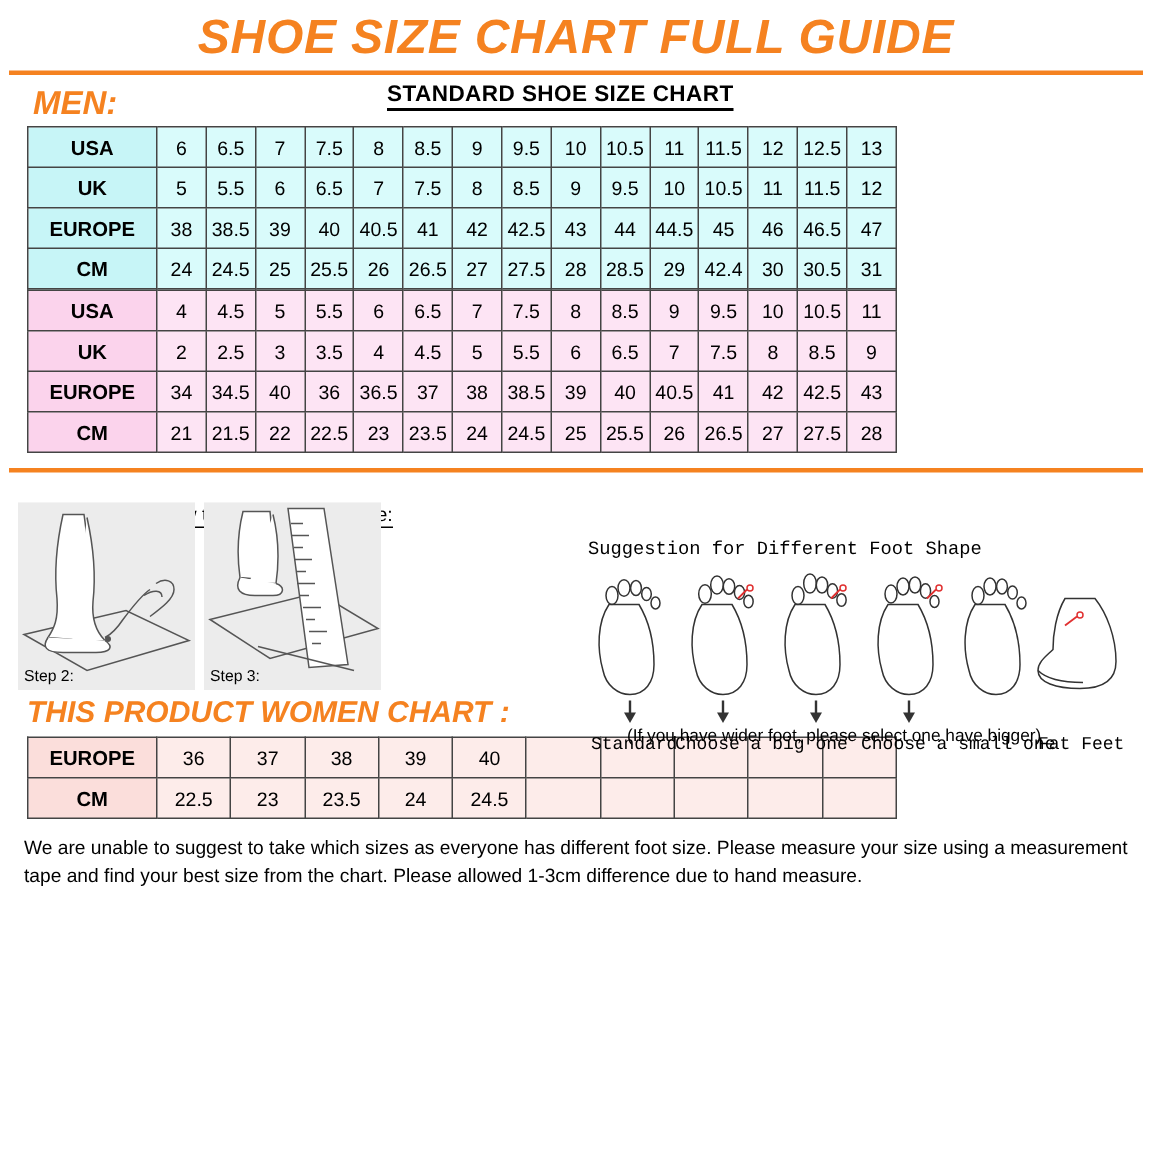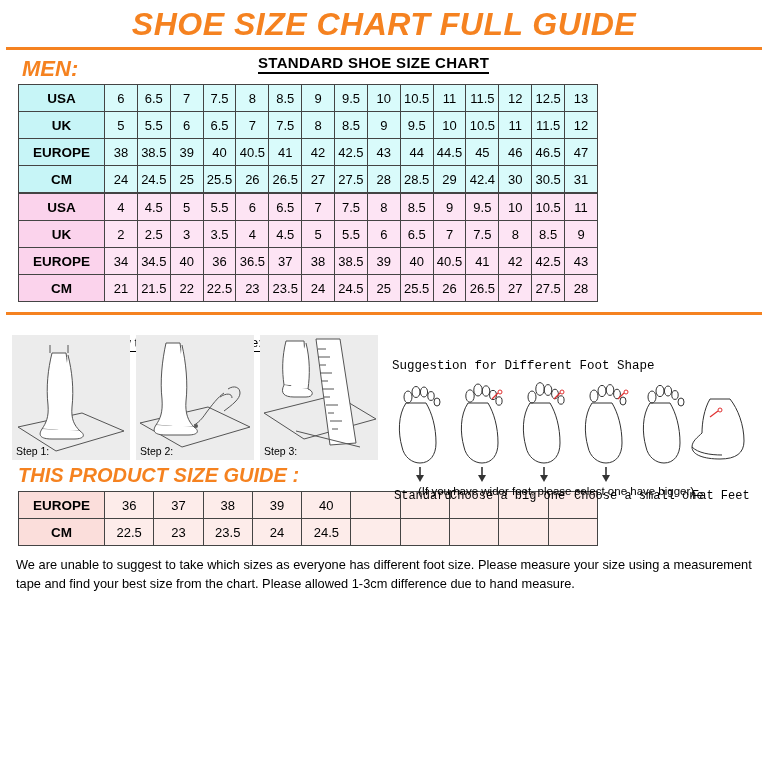--- a/index.html
+++ b/index.html
@@ -282,31 +282,20 @@
       </tbody>
   </table>
 
   <div class="rule-orange" style="margin-top:10px;"></div>
 
   <div class="measure-wrap">
     <div class="measure-title">How to Measure Your Size:</div>
 
     <div class="panels">
 
-      <div class="panel">
-        <svg width="118" height="125" viewBox="0 0 118 125">
-          <rect x="0" y="0" width="118" height="125" fill="#ececec"></rect>
-          <polygon points="6,92 70,78 112,96 44,116" fill="none" stroke="#555" stroke-width="1"></polygon>
-          <path d="M40 18 C36 34 34 52 36 70 C37 82 34 88 30 94 L54 96 C52 86 54 76 56 66 C58 46 56 30 54 18 Z" fill="#fff" stroke="#555" stroke-width="1"></path>
-          <path d="M56 20 C60 36 62 54 60 72 C59 84 62 90 68 96 L46 97" fill="#fff" stroke="#555" stroke-width="1"></path>
-          <path d="M30 94 C26 100 28 104 40 104 L62 104 C72 104 74 100 68 96" fill="#fff" stroke="#555" stroke-width="1"></path>
-          <path d="M38 10 L38 18 M56 10 L56 18" stroke="#555" stroke-width="1" fill="none"></path>
-        </svg>
-        <div class="step">Step 1:</div>
-      </div>
 
       <div class="panel">
         <svg width="118" height="125" viewBox="0 0 118 125">
           <rect x="0" y="0" width="118" height="125" fill="#ececec"></rect>
           <polygon points="4,88 72,72 114,92 46,112" fill="none" stroke="#555" stroke-width="1"></polygon>
           <path d="M30 8 C26 26 24 46 26 64 C27 78 24 84 20 90 L44 92 C42 80 44 70 46 58 C48 38 46 22 44 8 Z" fill="#fff" stroke="#555" stroke-width="1"></path>
           <path d="M46 10 C50 28 52 48 50 66 C49 78 52 86 58 92 L36 93" fill="#fff" stroke="#555" stroke-width="1"></path>
           <path d="M20 90 C16 96 18 100 30 100 L52 100 C62 100 64 96 58 92" fill="#fff" stroke="#555" stroke-width="1"></path>
           <path d="M88 58 C82 62 76 70 70 78 C66 84 62 88 58 90" fill="none" stroke="#555" stroke-width="1"></path>
           <path d="M92 54 C98 50 104 52 104 58 C104 64 96 70 88 76" fill="none" stroke="#555" stroke-width="1"></path>
@@ -397,21 +386,21 @@
         <span style="position:absolute; left:2px;  top:-6px;">Standard</span>
         <span style="position:absolute; left:58px; top:-6px;">Choose a big one</span>
         <span style="position:absolute; left:182px;top:-6px;">Choose a small one</span>
         <span style="position:absolute; left:300px;top:-6px;">Fat Feet</span>
       </div>
     </div>
 
     <div class="note-wide">(If you have wider foot, please select one have bigger)</div>
   </div>
 
-  <div class="prod-head">THIS PRODUCT SIZE GUIDE :</div>
+  <div class="prod-head">THIS PRODUCT WOMEN CHART :</div>
   <table class="size prod">
     <tbody id="prod-body">
         <tr>
           <td class="rowhead">EUROPE</td>
           <td>36</td>
           <td>37</td>
           <td>38</td>
           <td>39</td>
           <td>40</td>
           <td></td>

